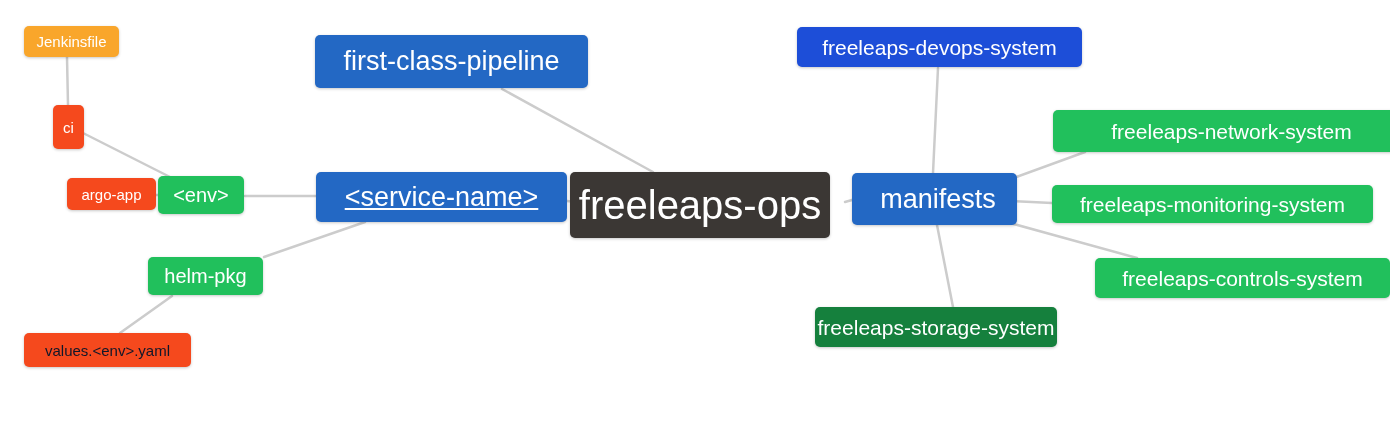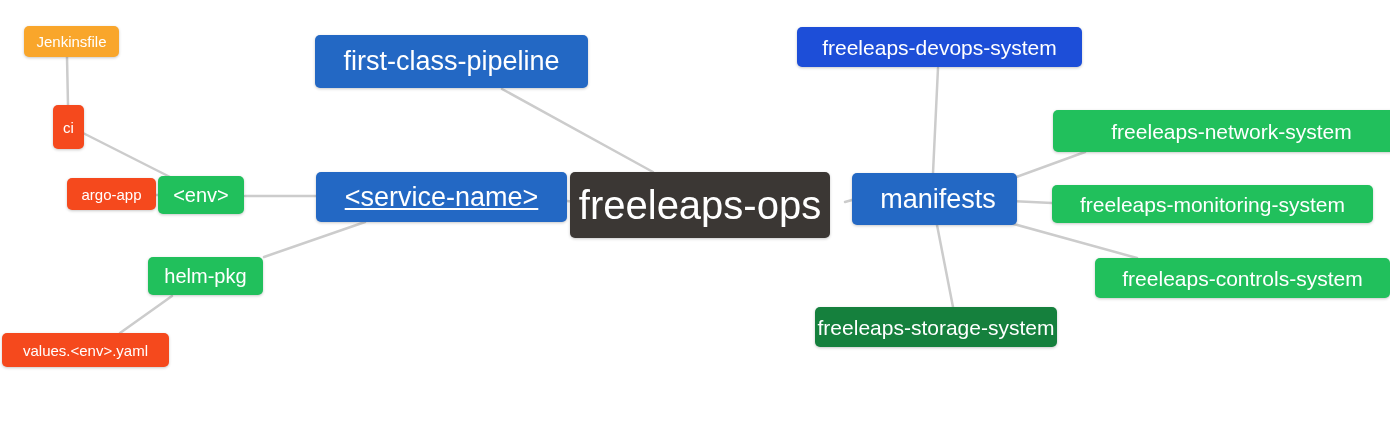--- a/index.html
+++ b/index.html
@@ -54,21 +54,21 @@
       <line x1="1011" y1="179" x2="1085" y2="152" stroke="#cccccc" stroke-width="2.5" stroke-linecap="round"></line>
       <line x1="1011" y1="201" x2="1052" y2="203" stroke="#cccccc" stroke-width="2.5" stroke-linecap="round"></line>
       <line x1="1010" y1="223" x2="1137" y2="258" stroke="#cccccc" stroke-width="2.5" stroke-linecap="round"></line>
       <line x1="937" y1="225" x2="953" y2="307" stroke="#cccccc" stroke-width="2.5" stroke-linecap="round"></line>
     </svg>
 <div class="node" style="left: 24px; top: 26px; width: 95px; height: 31px; font-size: 15px; background: rgb(249, 166, 43); color: rgb(255, 255, 255);">Jenkinsfile</div>
     <div class="node" style="left: 53px; top: 105px; width: 31px; height: 44px; font-size: 15px; background: rgb(245, 73, 29); color: rgb(255, 255, 255);">ci</div>
     <div class="node" style="left: 31px; top: 178px; width: 89px; height: 32px; font-size: 15px; background: rgb(245, 73, 29); color: rgb(255, 255, 255); margin-left: 36px;">argo-app</div>
     <div class="node" style="left: 148px; top: 257px; width: 115px; height: 38px; font-size: 20px; background: rgb(33, 192, 92); color: rgb(255, 255, 255);">helm-pkg</div>
     <div class="node" style="left: 158px; top: 176px; width: 86px; height: 38px; font-size: 20px; background: rgb(33, 192, 92); color: rgb(255, 255, 255);">&lt;env&gt;</div>
-    <div class="node" style="left: 2px; top: 333px; width: 167px; height: 34px; font-size: 15px; background: rgb(245, 73, 29); color: #ffffff;">values.&lt;env&gt;.yaml</div>
+    <div class="node" style="left: 24px; top: 333px; width: 167px; height: 34px; font-size: 15px; background: rgb(245, 73, 29); color: #0f172a;">values.&lt;env&gt;.yaml</div>
     <div class="node" style="left: 315px; top: 35px; width: 273px; height: 53px; font-size: 27px; background: rgb(35, 104, 196); color: rgb(255, 255, 255);">first-class-pipeline</div>
     <div class="node" style="left: 316px; top: 172px; width: 251px; height: 50px; font-size: 27px; background: rgb(35, 104, 196); color: rgb(255, 255, 255); text-decoration: underline;">&lt;service-name&gt;</div>
     <div class="node" style="left: 570px; top: 172px; width: 260px; height: 66px; font-size: 40px; background: rgb(59, 55, 52); color: rgb(255, 255, 255);">freeleaps-ops</div>
     <div class="node" style="left: 852px; top: 173px; width: 158px; height: 52px; font-size: 27px; background: rgb(35, 104, 196); color: rgb(255, 255, 255); padding-left: 7px;">manifests</div>
     <div class="node" style="left: 797px; top: 27px; width: 285px; height: 40px; font-size: 21px; background: #1d4ed8; color: rgb(255, 255, 255);">freeleaps-devops-system</div>
     <div class="node" style="left: 1053px; top: 110px; width: 357px; height: 42px; font-size: 21px; background: rgb(33, 192, 92); color: rgb(255, 255, 255);">freeleaps-network-system</div>
     <div class="node" style="left: 1052px; top: 185px; width: 321px; height: 38px; font-size: 21px; background: rgb(33, 192, 92); color: rgb(255, 255, 255);">freeleaps-monitoring-system</div>
     <div class="node" style="left: 1060px; top: 258px; width: 295px; height: 40px; font-size: 21px; background: rgb(33, 192, 92); color: rgb(255, 255, 255); margin-left: 35px;">freeleaps-controls-system</div>
     <div class="node" style="left: 815px; top: 307px; width: 242px; height: 40px; font-size: 21px; background: #15803d; color: rgb(255, 255, 255);">freeleaps-storage-system</div>
   </div>

